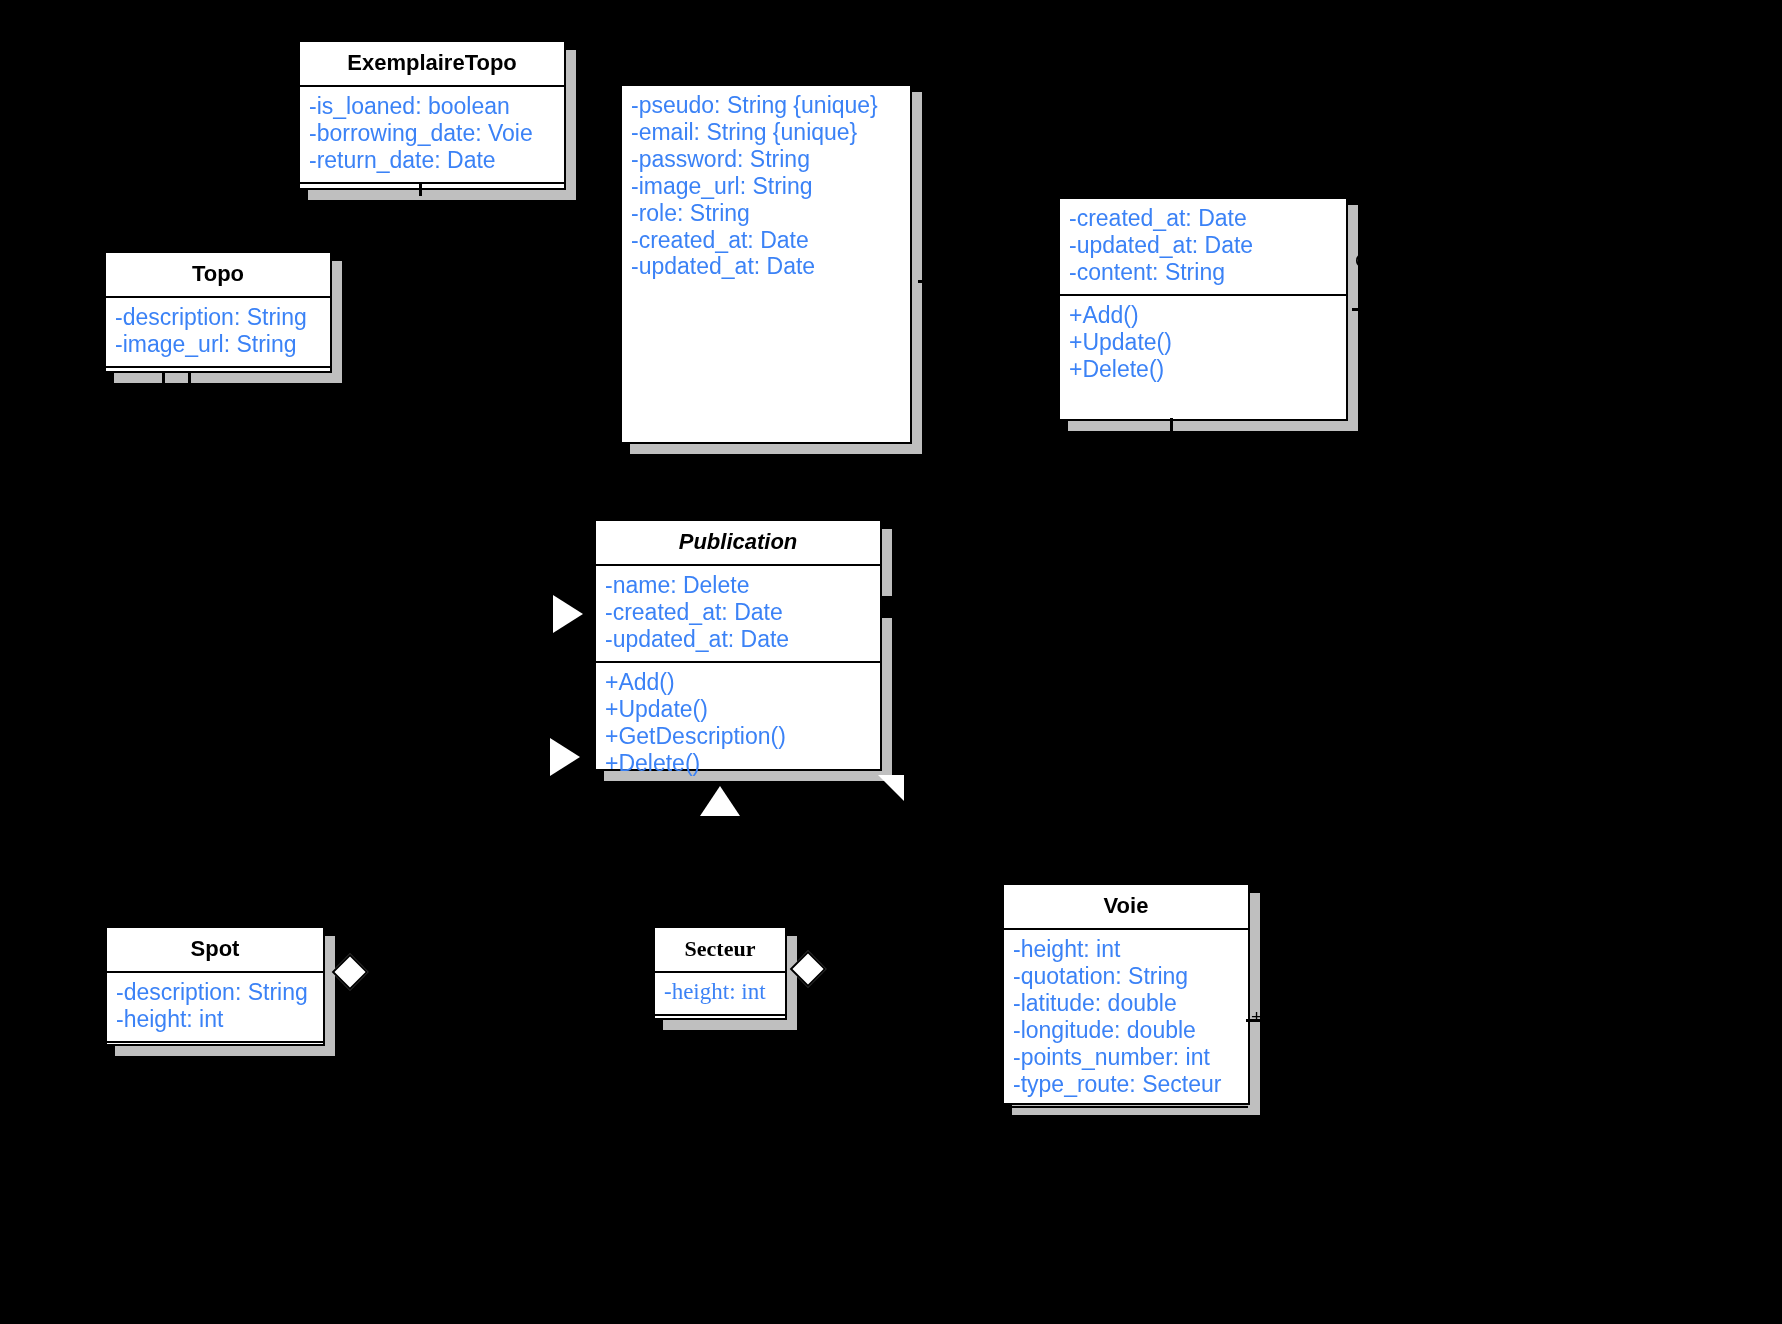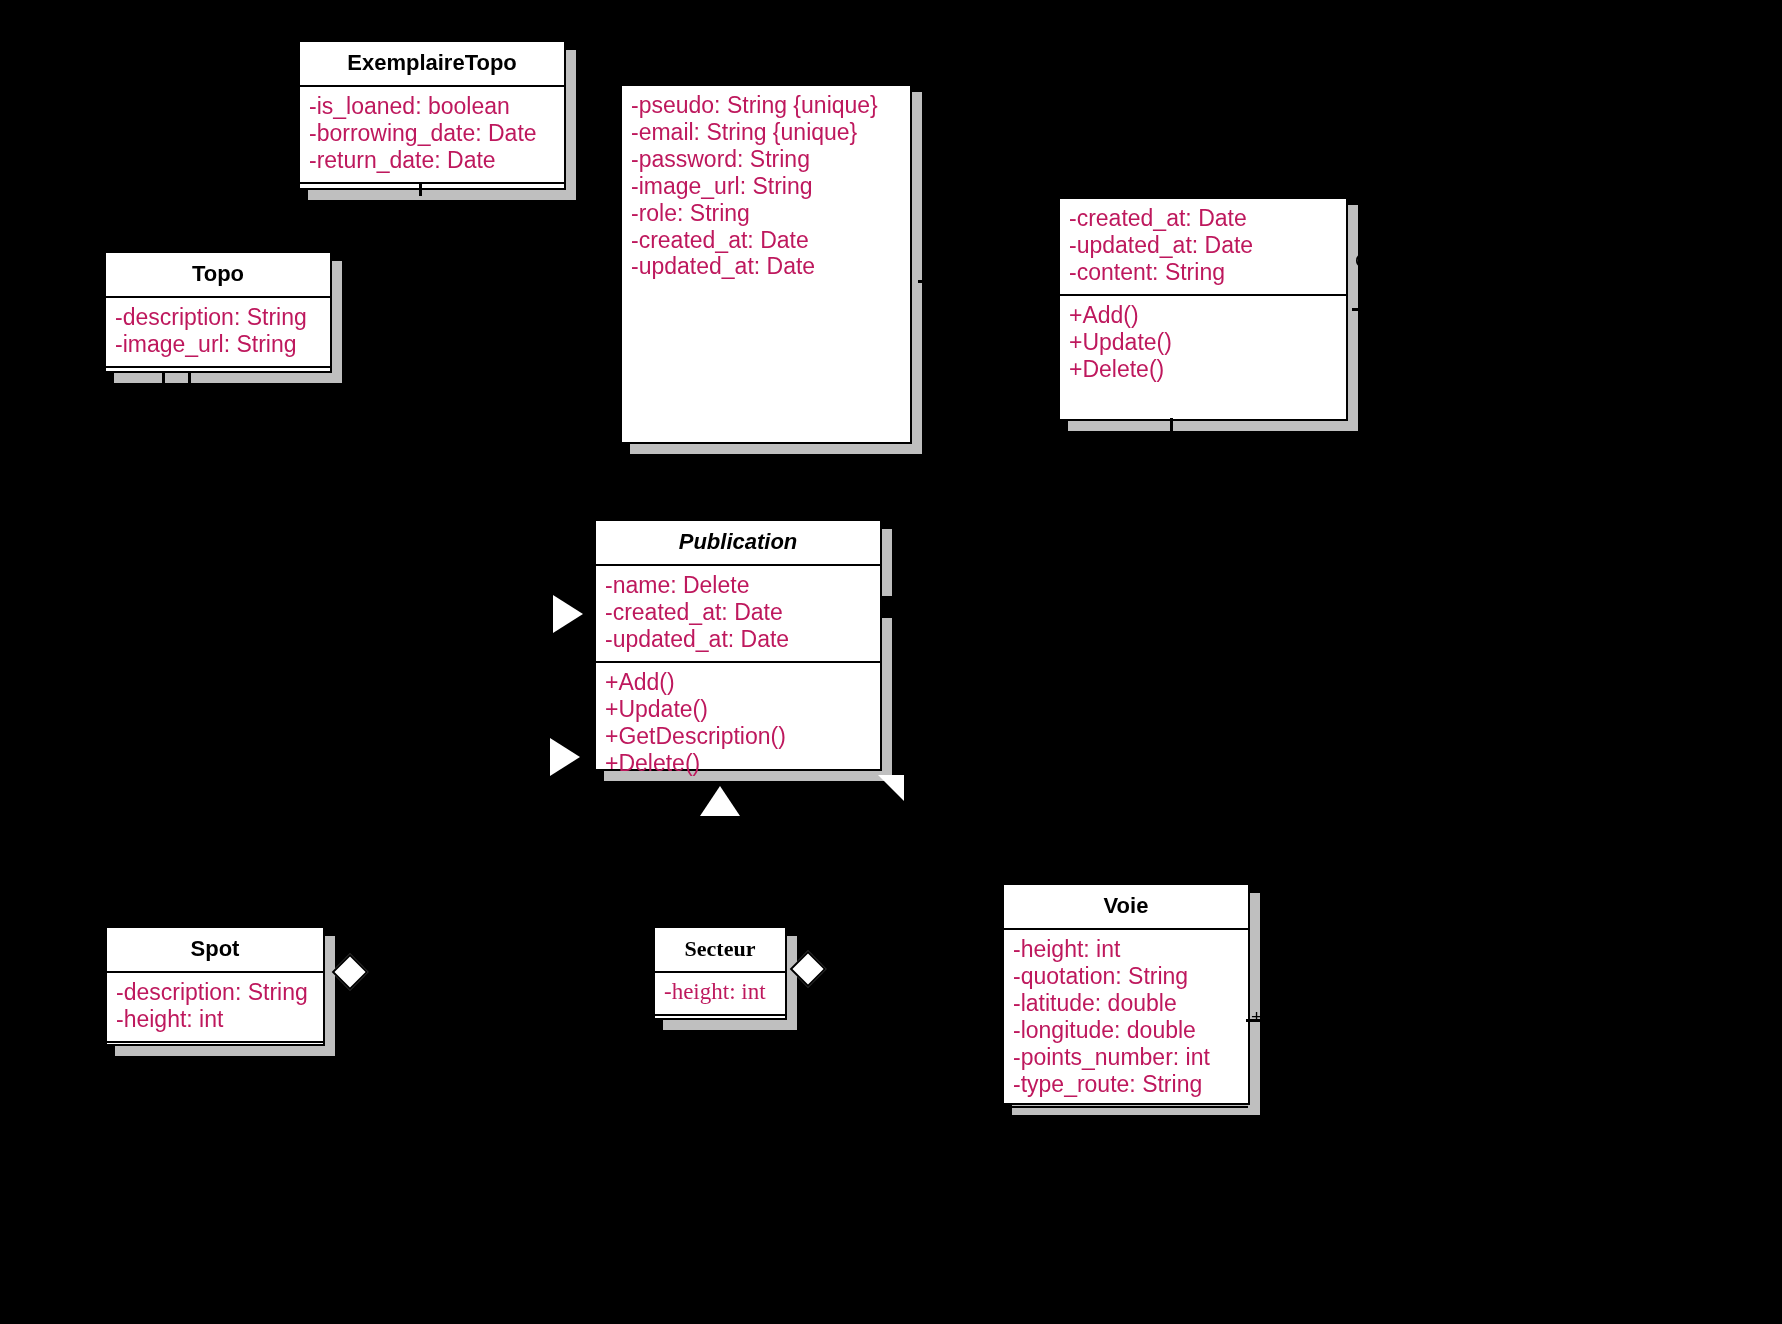--- a/index.html
+++ b/index.html
@@ -56,21 +56,21 @@
   .uml-compartment {
     border-top: 2px solid #000000;
     padding: 6px 9px 8px 9px;
   }
   .uml-compartment.empty {
     min-height: 16px;
     padding: 0;
   }
   .uml-line {
     font-size: 23px;
-    color: #be185d;
+    color: #3b82f6;
     line-height: 1.17;
     white-space: nowrap;
   }
   .tri {
     position: absolute;
     width: 0;
     height: 0;
     z-index: 3;
   }
   
@@ -147,21 +147,21 @@
 
   <div class="stub" style="left:1246px; top:1019px; width:16px; height:3px;"></div>
   <div class="edge-label dark" style="left:1251px; top:1006px;">+</div>
 
   <div class="uml-class" style="left:298px; top:40px; width:268px; height:150px;">
     <div class="uml-shadow"></div>
     <div class="uml-body">
       <div class="uml-title">ExemplaireTopo</div>
       <div class="uml-compartment">
         <div class="uml-line">-is_loaned: boolean</div>
-        <div class="uml-line">-borrowing_date: Date</div>
+        <div class="uml-line">-borrowing_date: Voie</div>
         <div class="uml-line">-return_date: Date</div>
       </div>
       <div class="uml-compartment empty"></div>
     </div>
   </div>
 
   <div class="uml-class" style="left:620px; top:82px; width:292px; height:362px;">
     <div class="uml-shadow"></div>
     <div class="uml-body">
       <div class="uml-compartment">
@@ -248,19 +248,19 @@
   <div class="uml-class" style="left:1002px; top:883px; width:248px; height:222px;">
     <div class="uml-shadow"></div>
     <div class="uml-body">
       <div class="uml-title">Voie</div>
       <div class="uml-compartment">
         <div class="uml-line">-height: int</div>
         <div class="uml-line">-quotation: String</div>
         <div class="uml-line">-latitude: double</div>
         <div class="uml-line">-longitude: double</div>
         <div class="uml-line">-points_number: int</div>
-        <div class="uml-line">-type_route: String</div>
+        <div class="uml-line">-type_route: Secteur</div>
       </div>
       <div class="uml-compartment empty"></div>
     </div>
   </div>
 
 </div>
 
 </body></html>

